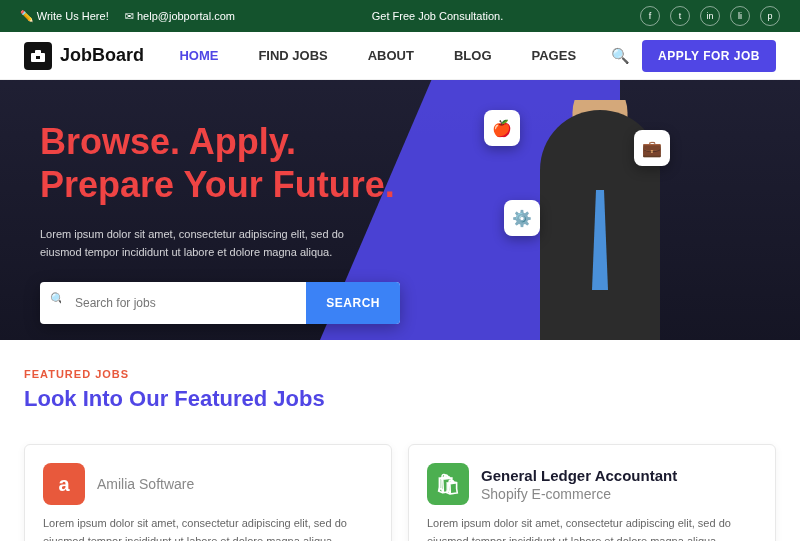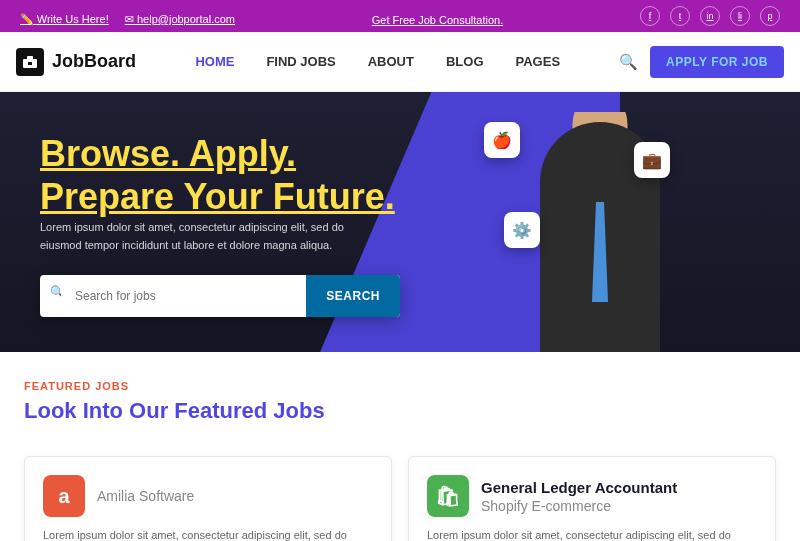--- a/index.html
+++ b/index.html
@@ -1,67 +1,66 @@
 <!DOCTYPE html>
 <html><head>
   <meta charset="utf-8">
   <style>
     * { margin: 0; padding: 0; box-sizing: border-box; }
     body { font-family: 'Segoe UI', Arial, sans-serif; width: 800px; overflow-x: hidden; background: #fff; }
 
     
     .top-bar {
-      background: #a21caf;
+      background: #14532d;
       color: #fff;
       font-size: 11px;
       padding: 6px 20px;
       display: flex;
-      align-items: flex-end;
+      align-items: center;
       justify-content: space-between;
-      text-decoration: underline;
     }
     .top-bar-left { display: flex; align-items: center; gap: 16px; }
     .top-bar-right { display: flex; align-items: center; gap: 10px; }
     .social-icon {
       width: 20px; height: 20px;
       border: 1px solid rgba(255,255,255,0.5);
       border-radius: 50%;
       display: flex; align-items: center; justify-content: center;
       font-size: 9px; cursor: pointer;
     }
 
     
     .header {
       background: #fff;
       display: flex;
       align-items: center;
       justify-content: space-between;
-      padding: 0 16px;
-      height: 60px;
+      padding: 0 24px;
+      height: 48px;
       border-bottom: 1px solid #f0f0f0;
       position: relative;
       z-index: 10;
     }
     .logo { display: flex; align-items: center; gap: 8px; font-weight: 700; font-size: 18px; color: #111; }
     .logo-icon { width: 28px; height: 28px; background: #111; border-radius: 4px; display: flex; align-items: center; justify-content: center; }
-    .nav { display: flex; align-items: center; gap: 8px; }
+    .nav { display: flex; align-items: center; gap: 16px; }
     .nav-item {
       padding: 6px 12px;
       font-size: 13px;
       font-weight: 600;
       color: #333;
       cursor: pointer;
       text-decoration: none;
     }
     .nav-item.active { color: #5046e5; }
     .nav-actions { display: flex; align-items: center; gap: 12px; }
     .search-icon-btn { cursor: pointer; color: #555; font-size: 15px; }
     .apply-btn {
       background: #5046e5;
-      color: #7dd3fc;
+      color: #ffffff;
       border: none;
       padding: 9px 16px;
       border-radius: 4px;
       font-size: 12px;
       font-weight: 700;
       cursor: pointer;
       text-transform: uppercase;
       letter-spacing: 0.5px;
     }
 
@@ -149,24 +148,23 @@
     .hero-content {
       position: absolute;
       left: 40px;
       top: 40px;
       z-index: 5;
       max-width: 420px;
     }
     .hero-title {
       font-size: 36px;
       font-weight: 800;
-      color: #fde047;
+      color: #ef4444;
       line-height: 1.2;
-      margin-bottom: 1px;
-      text-decoration: underline;
+      margin-bottom: 20px;
     }
     .hero-subtitle {
       font-size: 11px;
       color: rgba(255,255,255,0.8);
       line-height: 1.6;
       margin-bottom: 20px;
       max-width: 320px;
     }
     .search-bar {
       display: flex;
@@ -178,21 +176,21 @@
     }
     .search-input {
       flex: 1;
       border: none;
       outline: none;
       padding: 14px 14px;
       font-size: 12px;
       color: #666;
     }
     .search-btn {
-      background: #0369a1;
+      background: #3b82f6;
       color: #fff;
       border: none;
       padding: 10px 20px;
       font-size: 12px;
       font-weight: 700;
       cursor: pointer;
       text-transform: uppercase;
       letter-spacing: 0.5px;
     }
     .search-icon-inner { color: #aaa; margin-right: -4px; font-size: 12px; padding-left: 10px; padding-top: 10px; }

